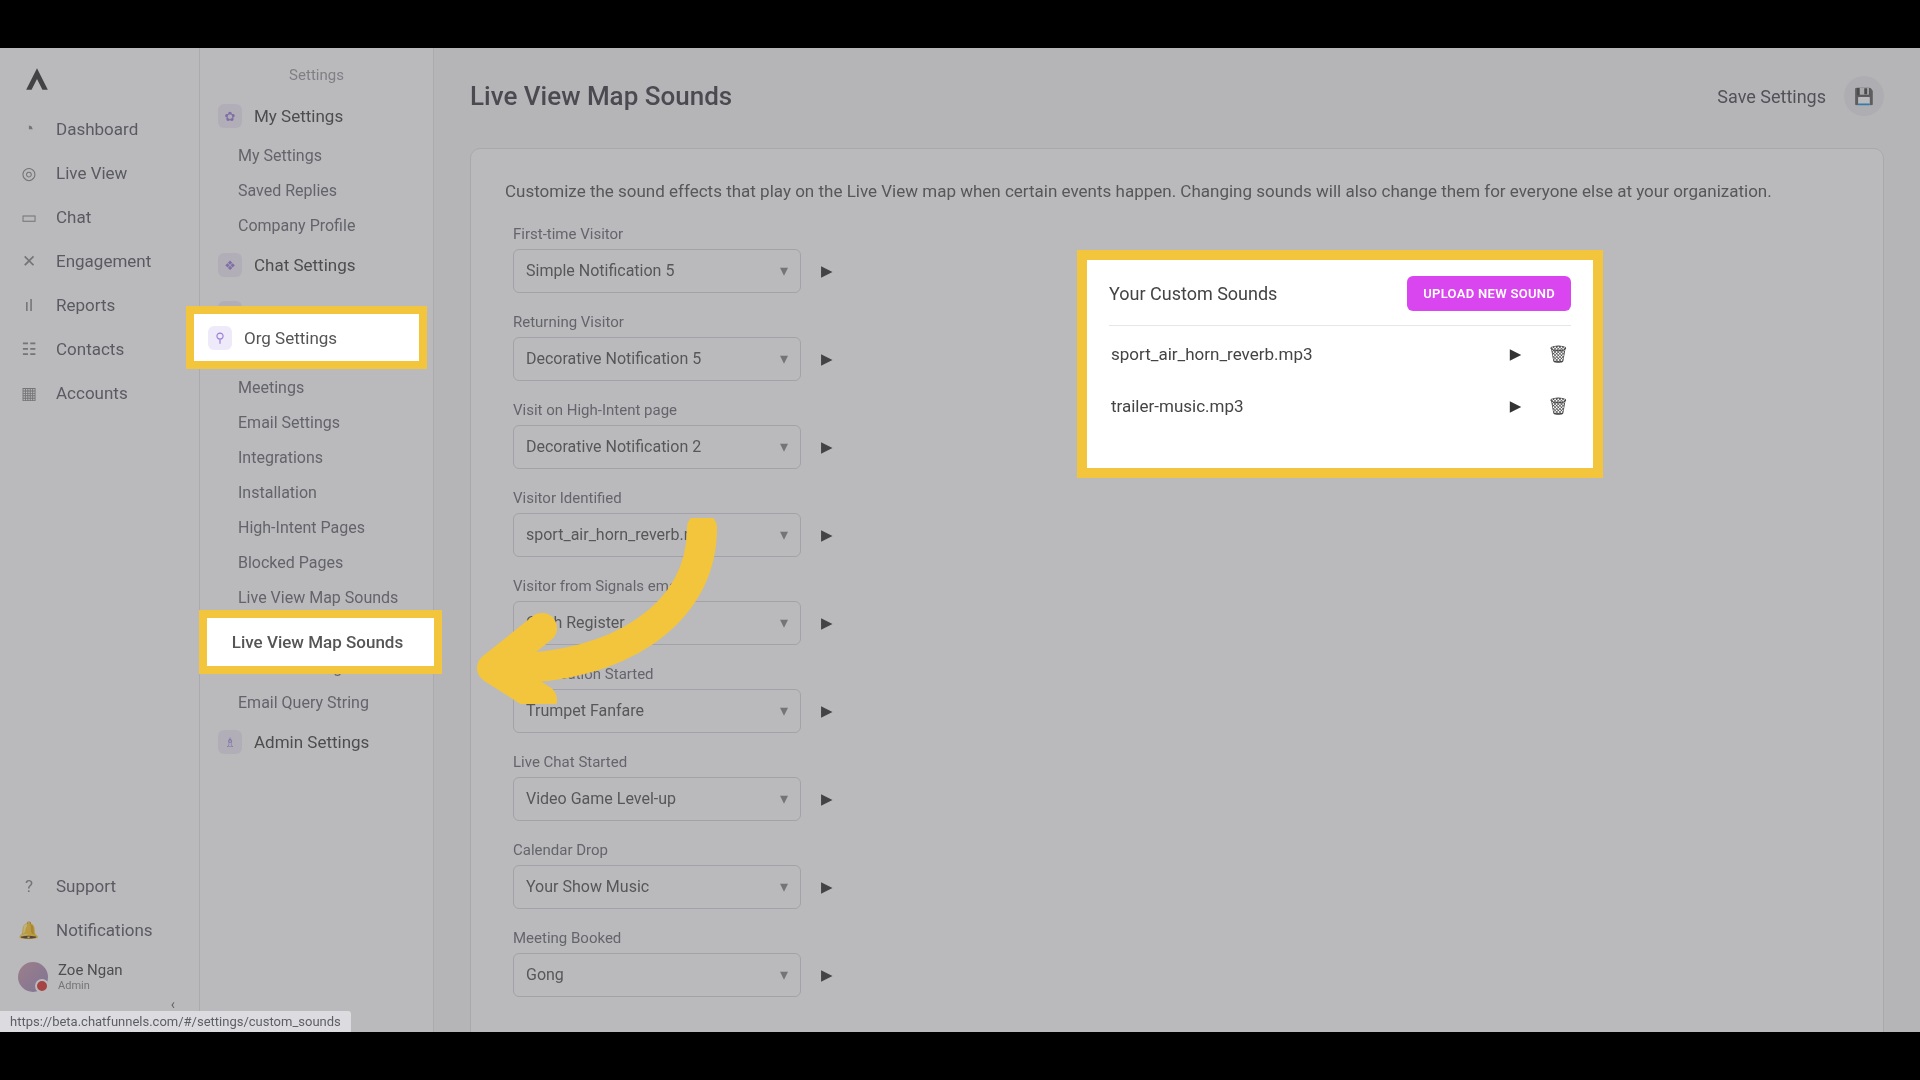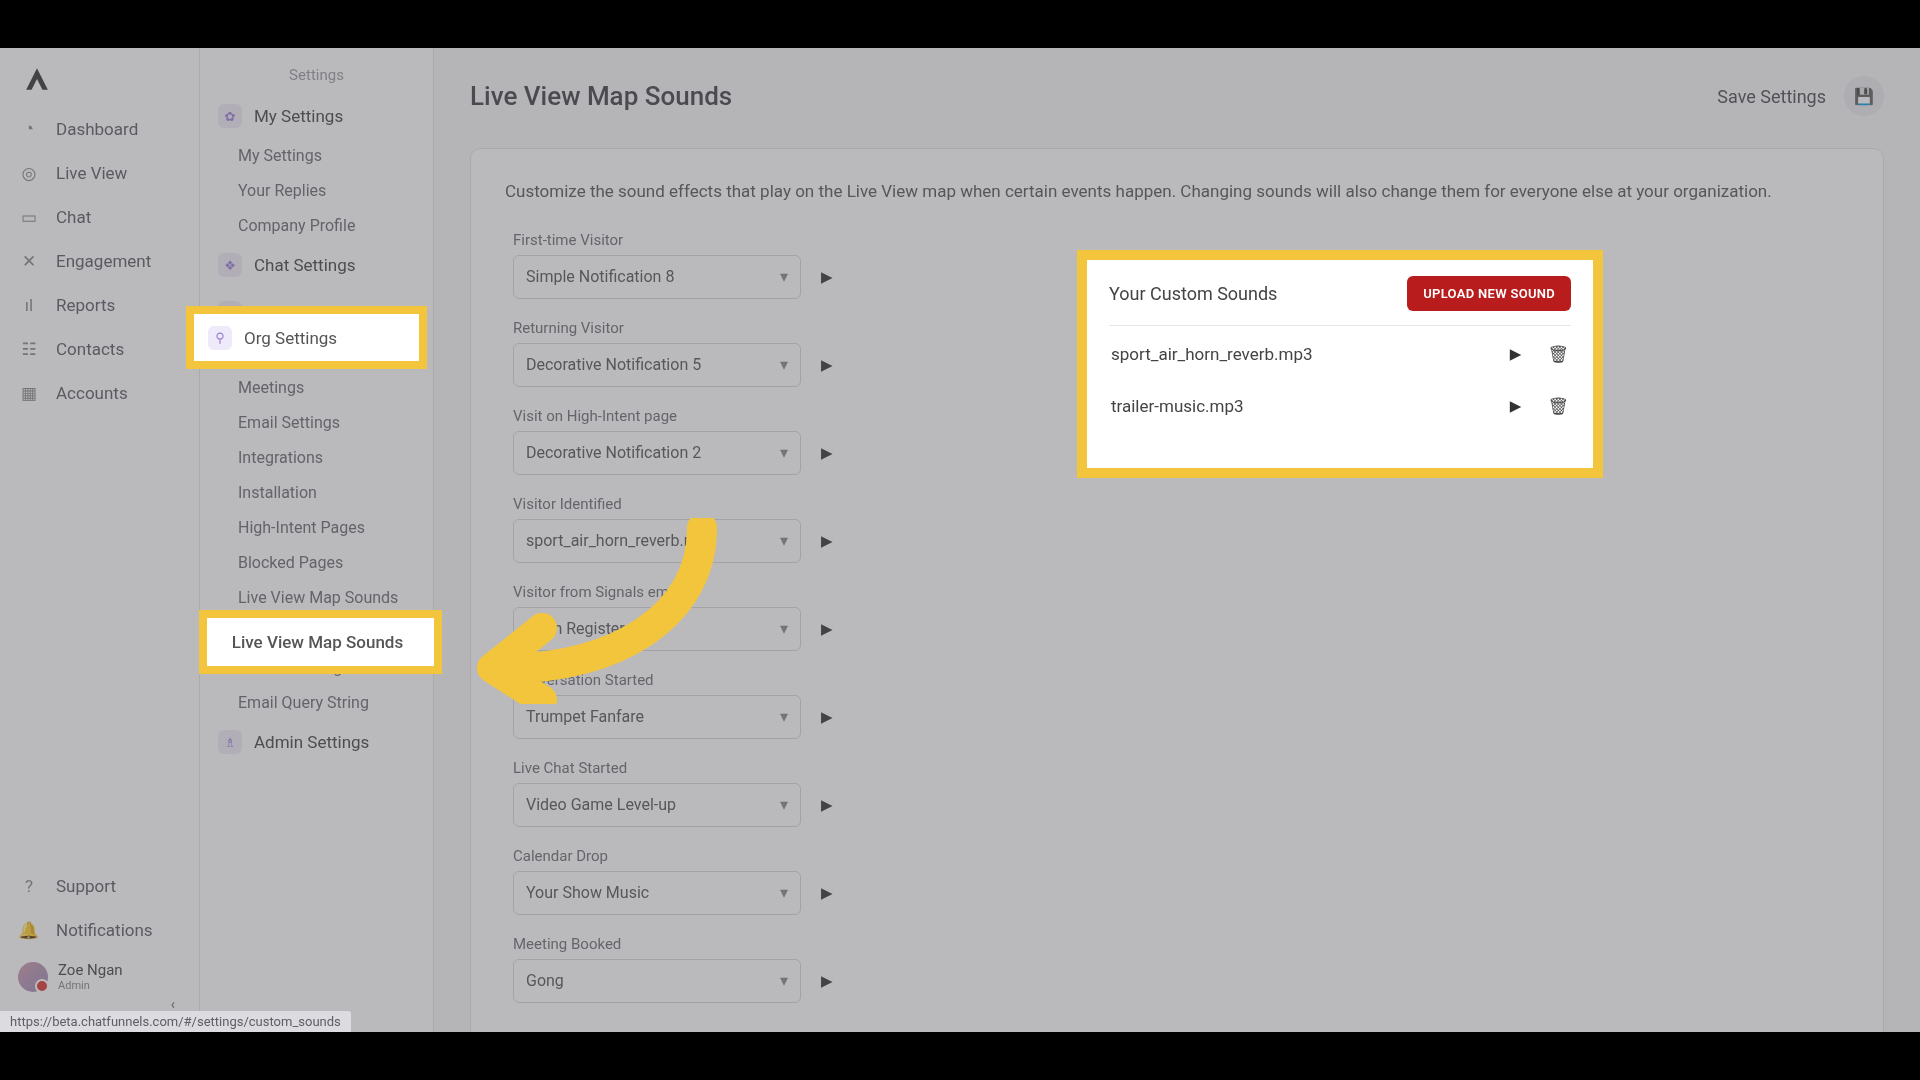--- a/index.html
+++ b/index.html
@@ -150,21 +150,21 @@
   width:40px; height:40px; border-radius:50%;
   background:#e9e9ee; display:flex; align-items:center; justify-content:center;
   color:#888;
 }
 .card {
   background:#fff;
   border:1px solid #e1e1e6;
   border-radius:10px;
   padding: 30px 34px;
 }
-.desc { font-size:17px; color:#555; margin-bottom: 26px; line-height:1.5;}
+.desc { font-size:17px; color:#555; margin-bottom: 20px; line-height:1.5;}
 .sounds-grid {
   display:flex; gap: 80px;
 }
 .sound-col { flex: 0 0 560px;}
 .sound-field { margin-bottom: 20px; margin-left: 8px;}
 .sound-label { font-size:15px; color:#6c6c76; margin-bottom:6px;}
 .sound-row { display:flex; align-items:center; gap:20px;}
 .sel {
   width: 288px; height: 44px;
   border:1px solid #d6d6dc; border-radius:6px;
@@ -185,21 +185,21 @@
   z-index:60;
   padding: 16px 22px;
 }
 .hl-custom .hd {
   display:flex; justify-content:space-between; align-items:center;
   padding-bottom: 14px;
   border-bottom:1px solid #e6e6ea;
 }
 .hl-custom .hd .ttl { font-size:18px; color:#444;}
 .upload-btn {
-  background:#b91c1c; color:#fff;
+  background:#d946ef; color:#fff;
   font-size:13px; font-weight:600;
   padding: 10px 16px; border-radius:6px;
   letter-spacing:0.3px;
 }
 .cs-row {
   display:flex; align-items:center; justify-content:space-between;
   padding: 18px 2px 8px;
   font-size:17px; color:#444;
 }
 .cs-row .acts { display:flex; gap:26px; align-items:center;}
@@ -283,21 +283,21 @@
   </div>
 
   <div class="nav-settings">
     <div class="heading">Settings</div>
 
     <div class="section-hd">
         <span class="sq">✿</span>
         <span>My Settings</span>
       </div>
     <div class="sub-link">My Settings</div>
-    <div class="sub-link">Your Replies</div>
+    <div class="sub-link">Saved Replies</div>
     <div class="sub-link">Company Profile</div>
 
     <div class="section-hd">
         <span class="sq">❖</span>
         <span>Chat Settings</span>
       </div>
 
     <div class="section-hd" style="margin-top:4px">
         <span class="sq">⚲</span>
         <span>Org Settings</span>
@@ -331,21 +331,21 @@
       </div>
     </div>
     <div class="card">
       <div class="desc">Customize the sound effects that play on the Live View map when certain events happen. Changing sounds will also change them for everyone else at your organization.</div>
       <div class="sounds-grid">
         <div class="sound-col" id="sound-col">
             <div class="sound-field">
               <div class="sound-label">First-time Visitor</div>
               <div class="sound-row">
                 <div class="sel">
-                  <span>Simple Notification 8</span>
+                  <span>Simple Notification 5</span>
                   <span class="caret">▾</span>
                 </div>
                 <span class="play-ico">▶</span>
               </div>
             </div>
             <div class="sound-field">
               <div class="sound-label">Returning Visitor</div>
               <div class="sound-row">
                 <div class="sel">
                   <span>Decorative Notification 5</span>

